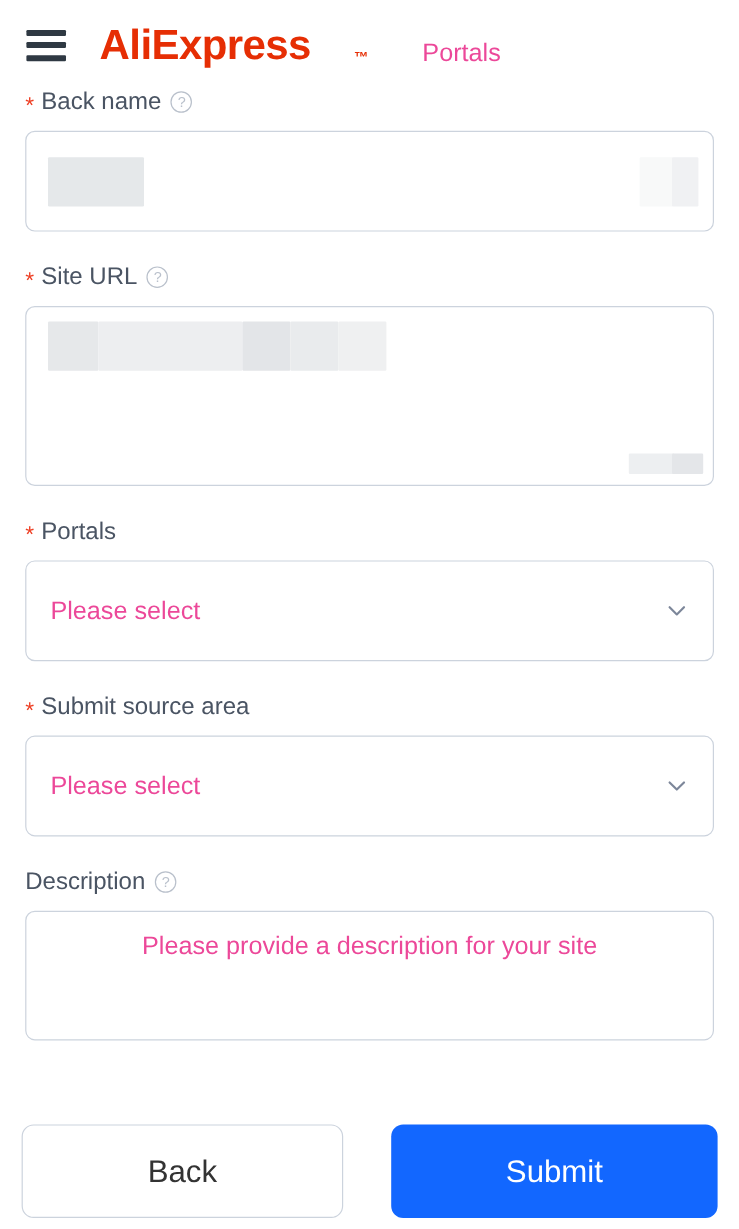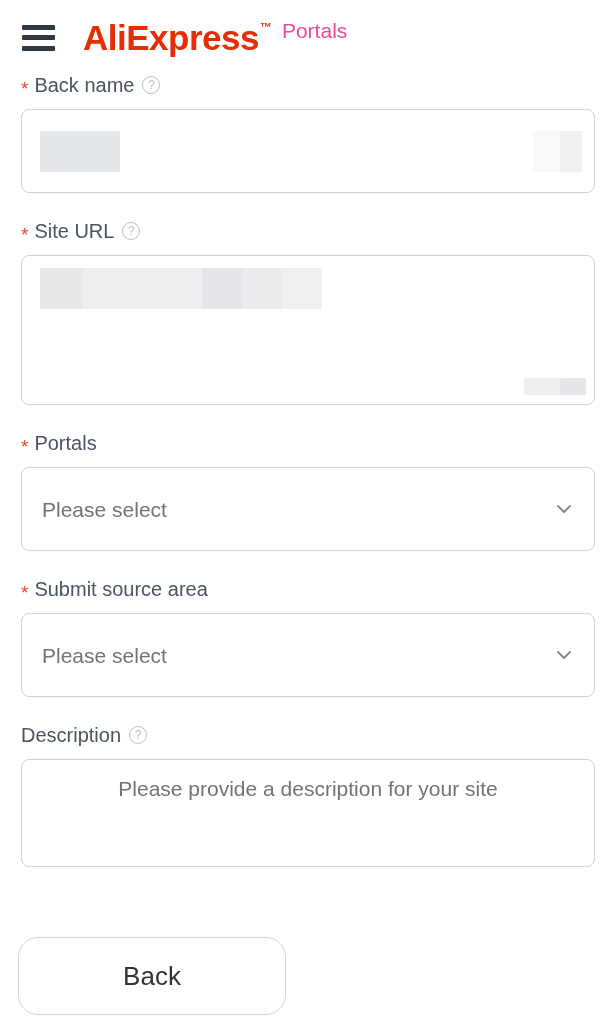--- a/index.html
+++ b/index.html
@@ -38,22 +38,23 @@
   .hamburger span {
     display: block;
     width: 33px;
     height: 5px;
     border-radius: 1px;
     background: #2f3943;
   }
 
   .brand {
     display: flex;
-    align-items: flex-start;
+    align-items: flex-end;
     margin-left: 28px;
+    gap: 35px;
   }
   .brand-logo {
     font-size: 35px;
     font-weight: bold;
     letter-spacing: -0.5px;
     color: #e62e04;
     line-height: 1;
     position: relative;
     white-space: nowrap;
   }
@@ -120,21 +121,21 @@
     position: relative;
   }
 
   .input-single { height: 84px; }
   .input-url    { height: 150px; }
   .input-select { height: 84px; display: flex; align-items: center; padding: 0 20px; cursor: pointer; }
   .input-desc   { height: 108px; padding: 18px 20px; text-align: center; }
 
   .placeholder {
     font-size: 21px;
-    color: #737373;
+    color: #ec4899;
     line-height: 1;
   }
 
   .chevron {
     margin-left: auto;
     width: 20px;
     height: 20px;
     flex: 0 0 auto;
   }
   .chevron svg { display: block; }
@@ -168,21 +169,21 @@
     height: 96px;
     background: #ffffff;
     display: flex;
     align-items: center;
     gap: 40px;
     padding: 0 18px;
   }
 
   .btn {
     height: 78px;
-    border-radius: 20px;
+    border-radius: 10px;
     font-size: 26px;
     font-family: "Liberation Sans", sans-serif;
     display: flex;
     align-items: center;
     justify-content: center;
     cursor: pointer;
     border: none;
   }
   .btn-back {
     flex: 0 0 268px;
@@ -284,13 +285,14 @@
     </div>
     <div class="input-box input-desc">
       <span class="placeholder">Please provide a description for your site</span>
     </div>
   </div>
 
 </div>
 
 <div class="action-bar">
   <button class="btn btn-back">Back</button>
+  <button class="btn btn-submit">Submit</button>
 </div>
 
 </body></html>

